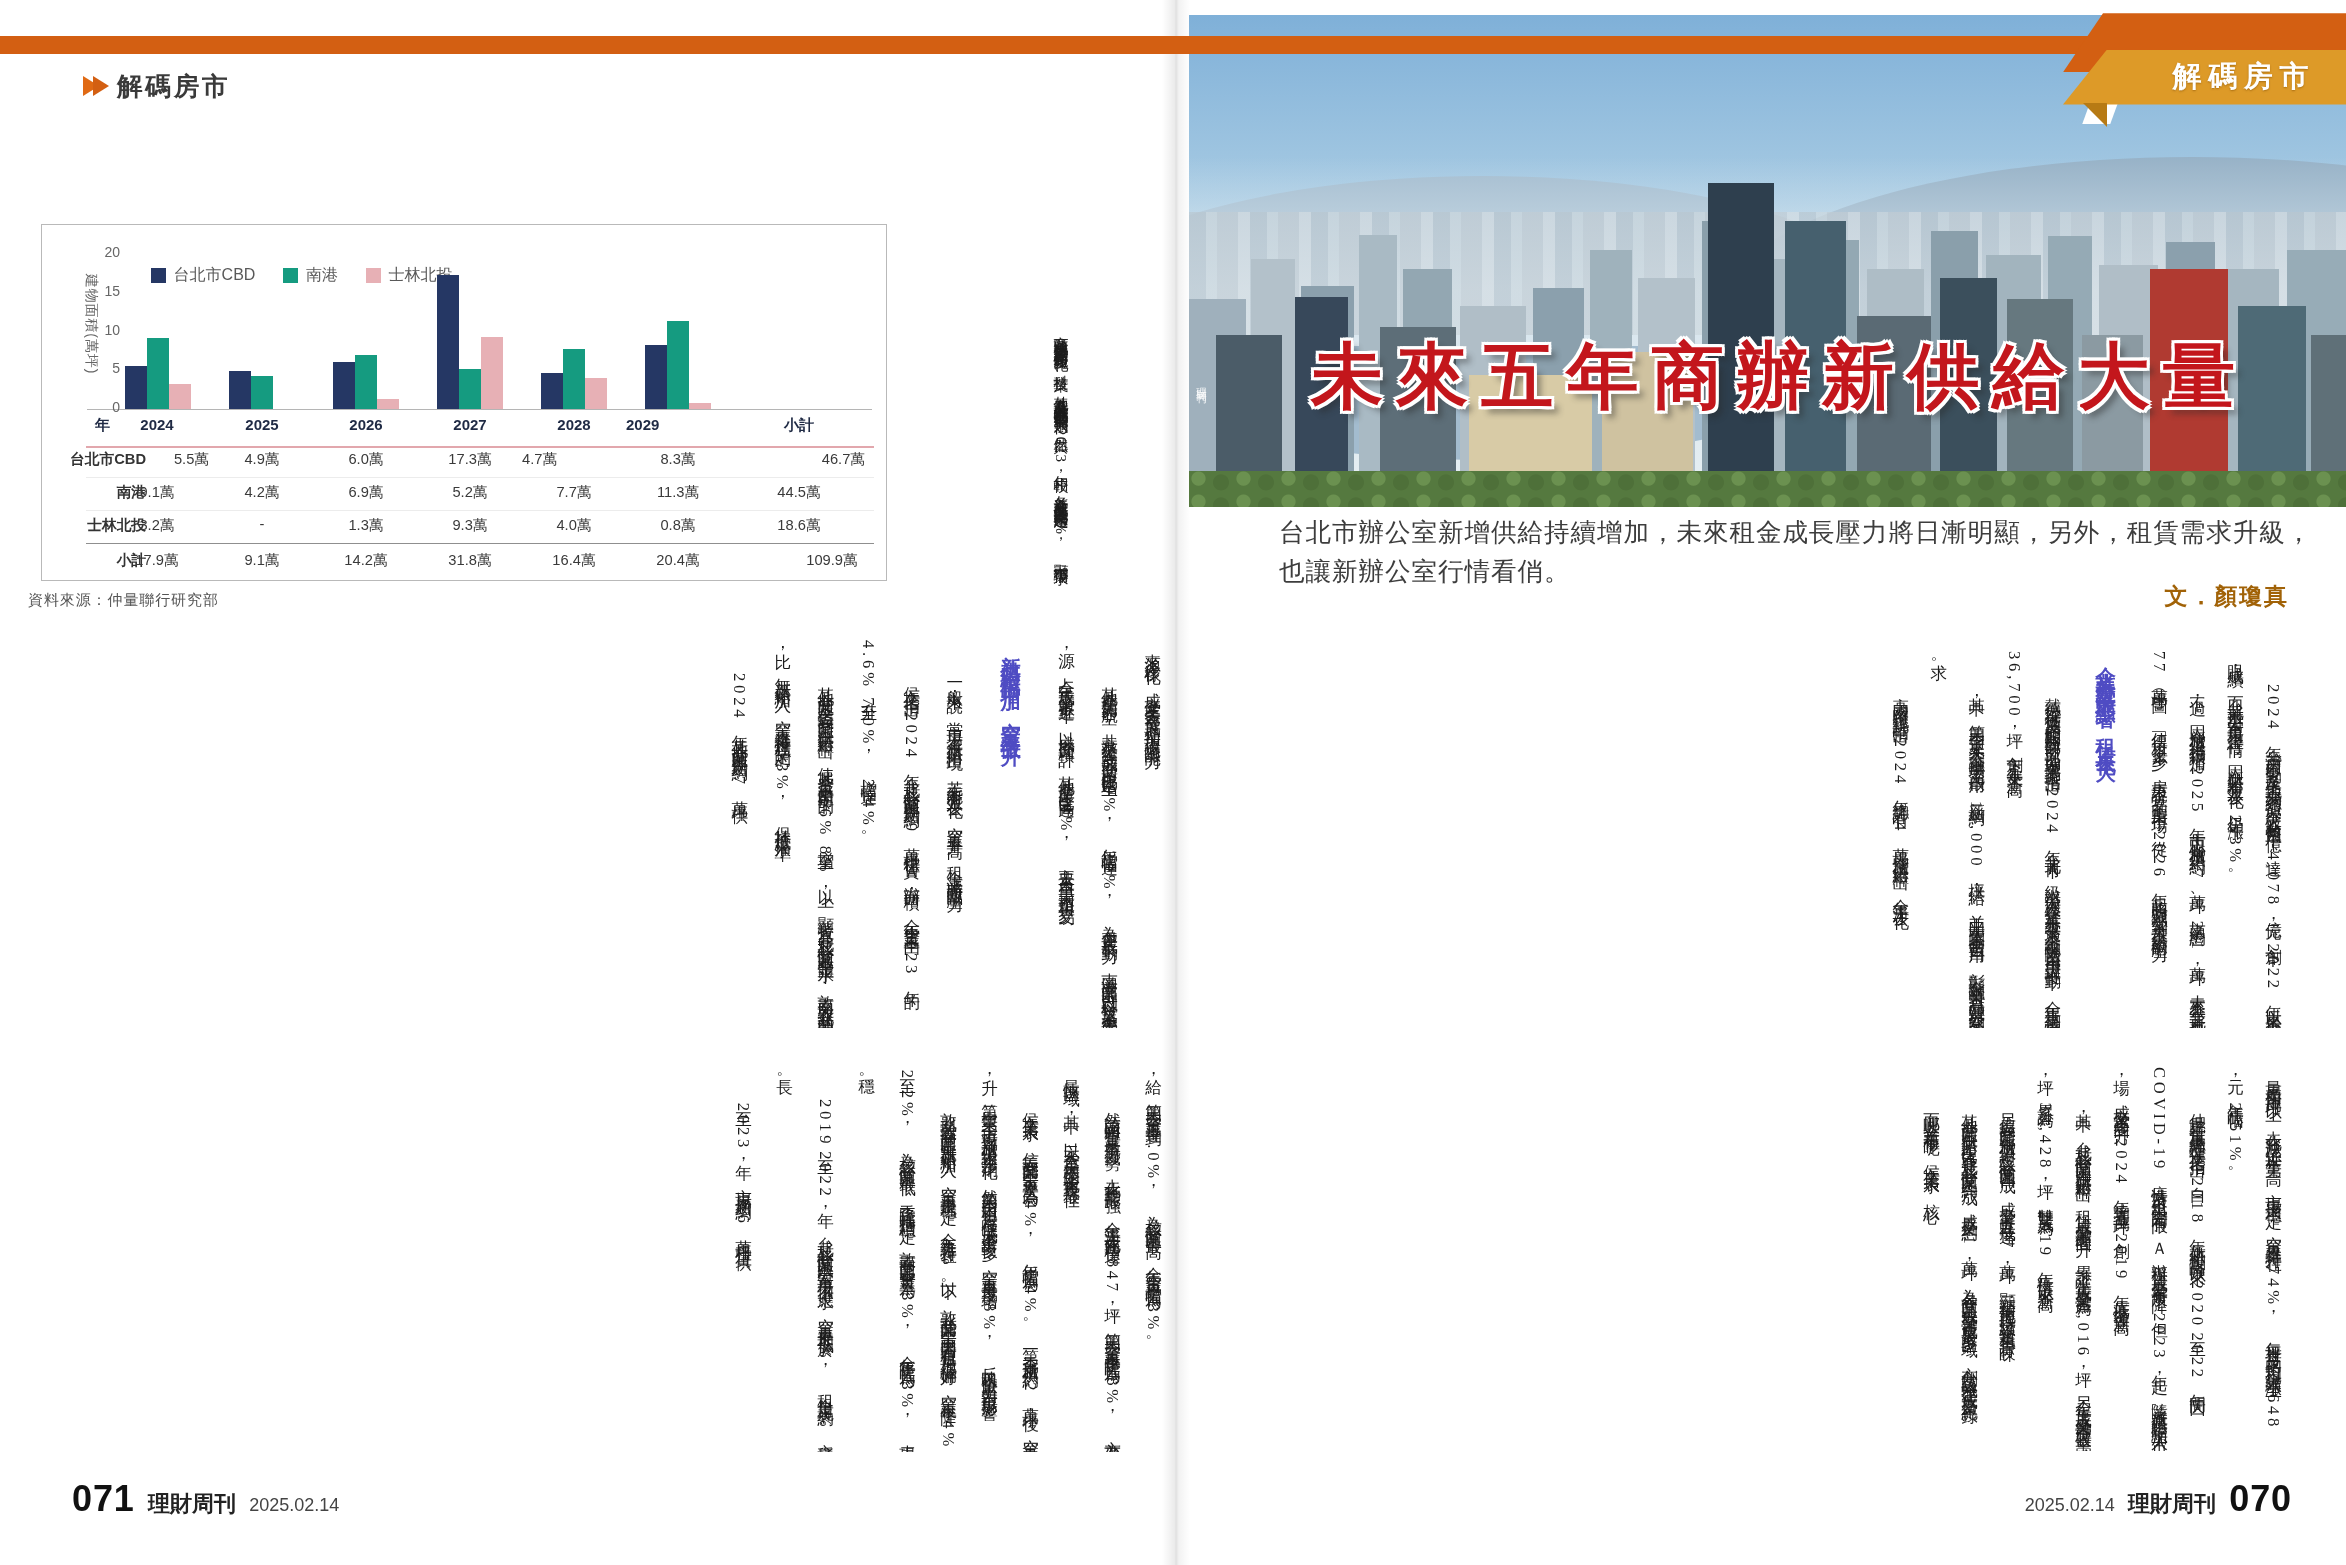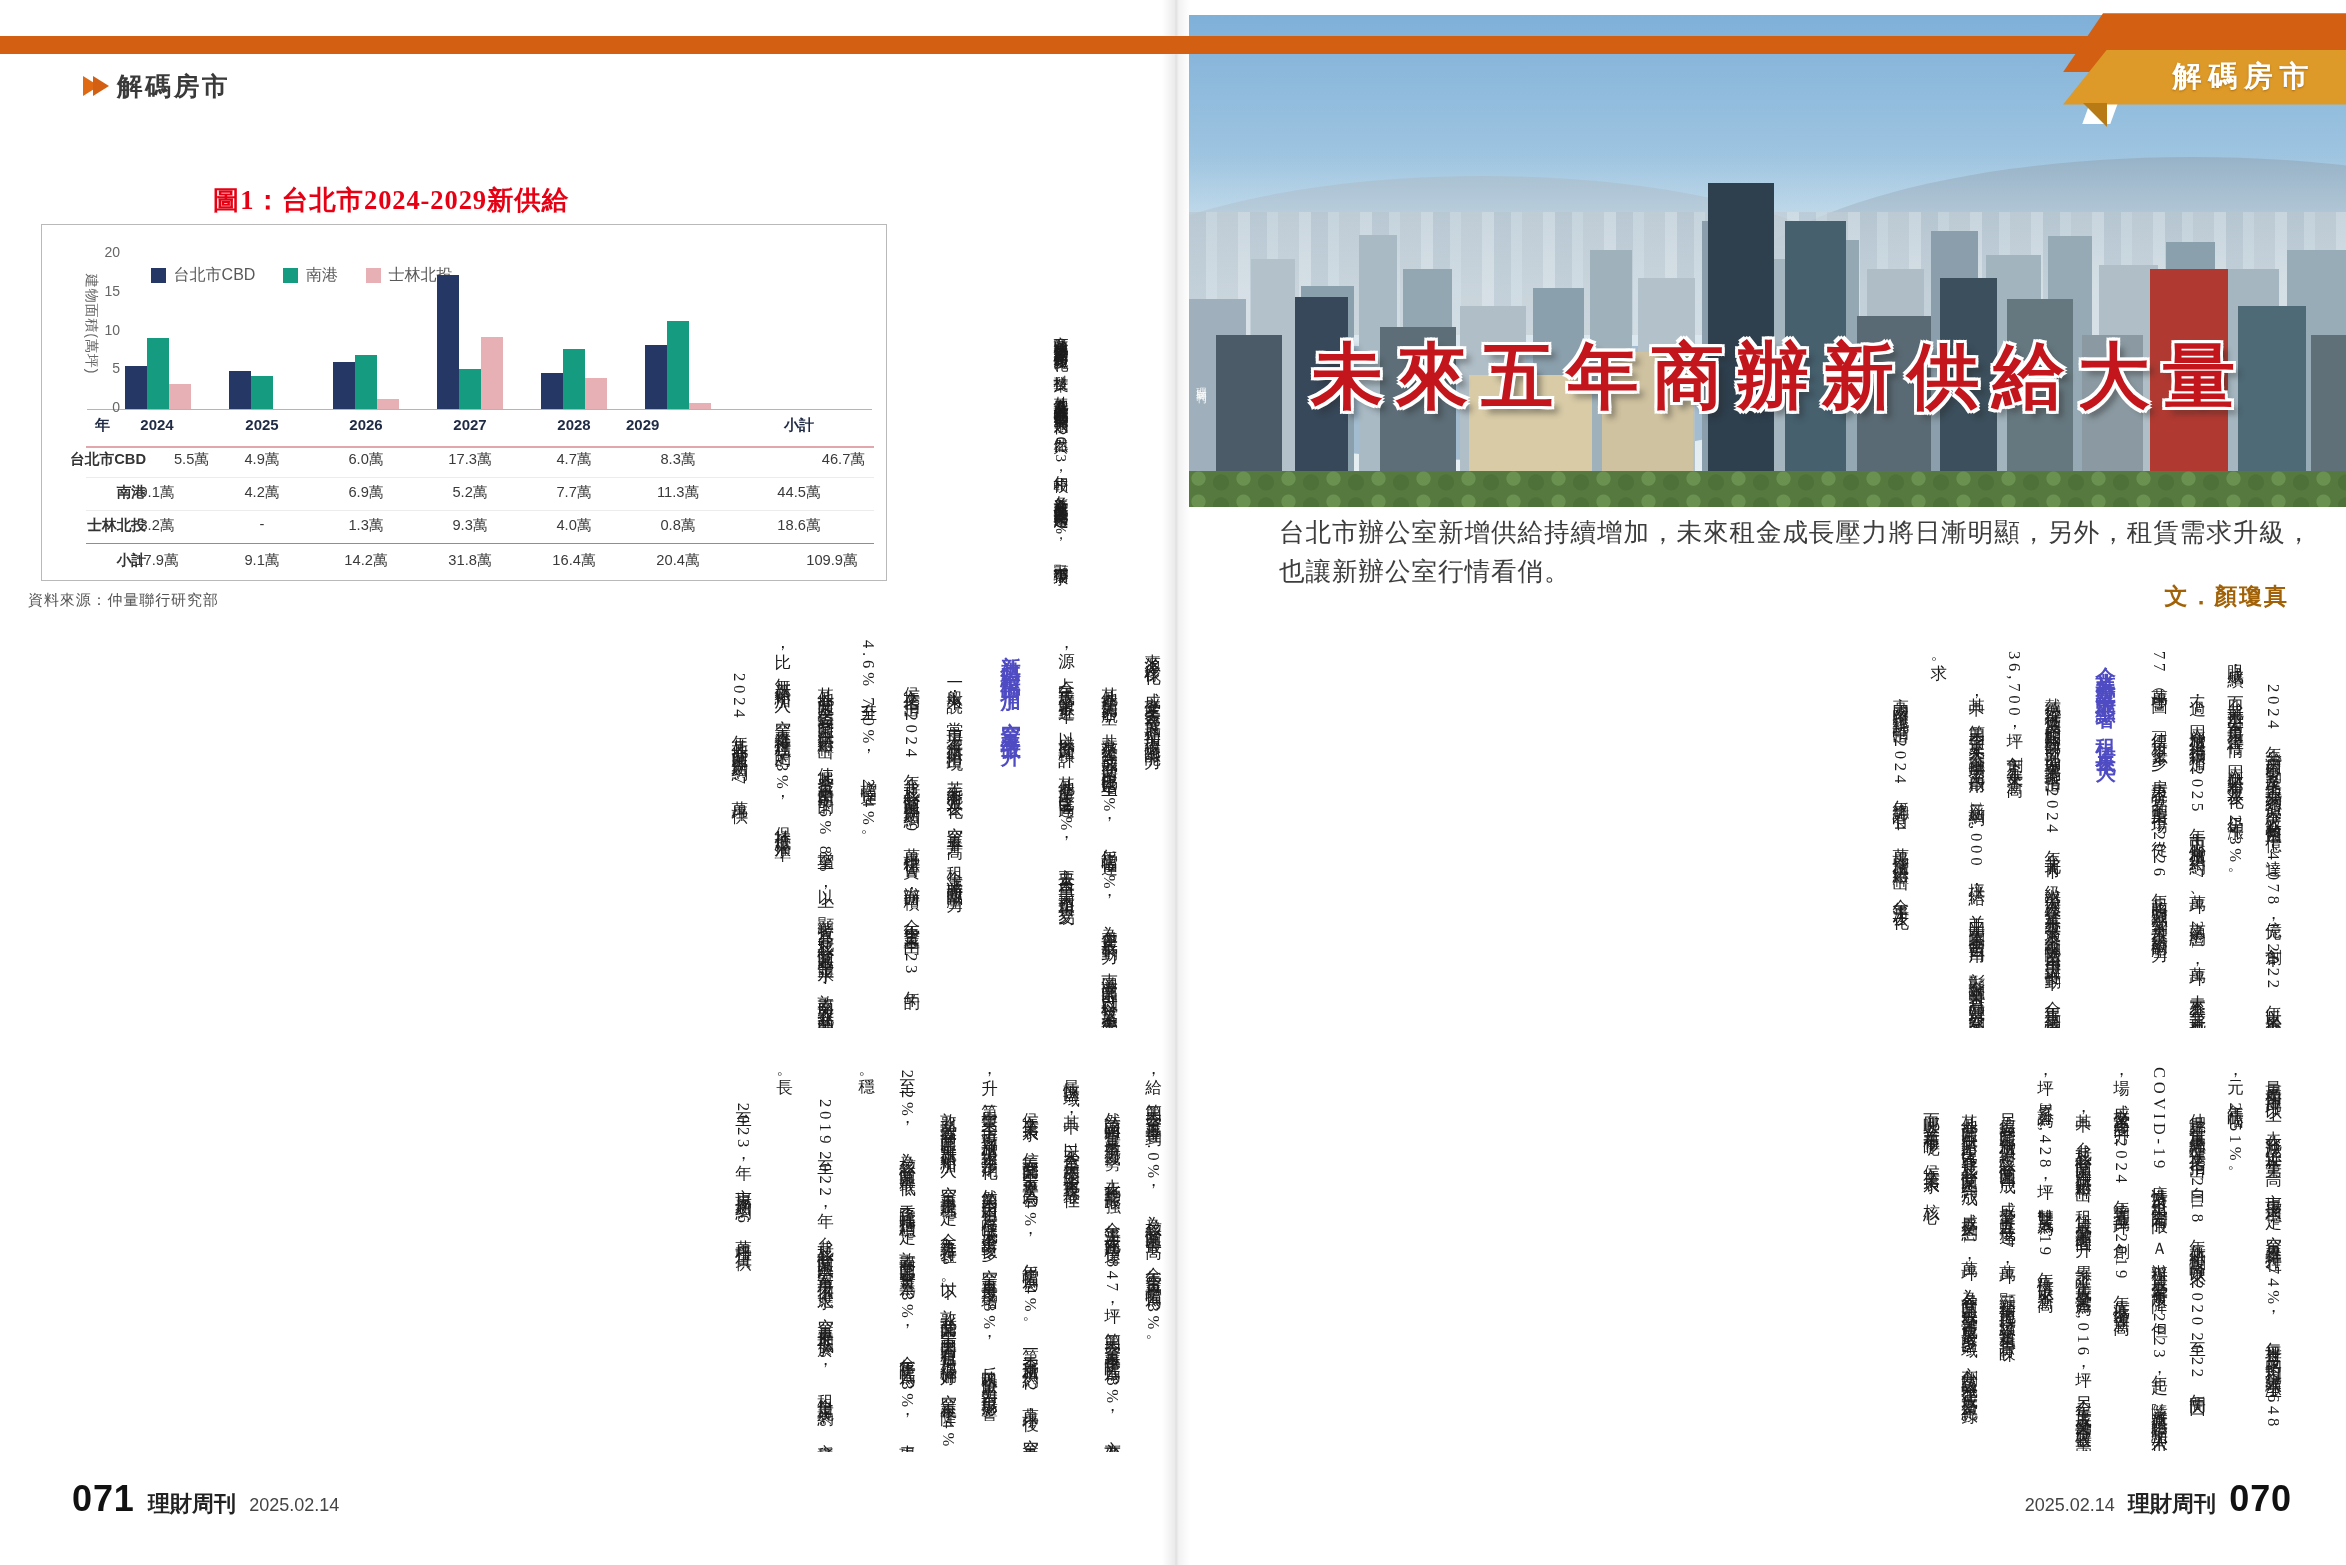--- a/index.html
+++ b/index.html
@@ -164,21 +164,20 @@
     <div class="gold-fold"></div>
   </div>
 
   <div id="headline1" class="hl">未來五年商辦新供給大量</div>
   <div id="subtitle">
     <div>台北市辦公室新增供給持續增加，未來租金成長壓力將日漸明顯，另外，租賃需求升級，</div>
     <div>也讓新辦公室行情看俏。</div>
   </div>
   <div id="author">文．顏瓊真</div>
 
-  <div id="chart-title">圖1：台北市2024-2029新供給</div>
   <div id="chart-box">
     <div id="ylabel">建物面積(萬坪)</div>
     <div id="legend">
         <div class="leg-item">
           <span class="leg-sw" style="background: rgb(37, 55, 100);"></span>
           <span>台北市CBD</span>
         </div>
         <div class="leg-item">
           <span class="leg-sw" style="background: rgb(21, 155, 128);"></span>
           <span>南港</span>
@@ -232,21 +231,21 @@
       <div class="tcell head" style="top: 191px; left: 272px; width: 104px; text-align: center;">2026</div>
       <div class="tcell head" style="top: 191px; left: 376px; width: 104px; text-align: center;">2027</div>
       <div class="tcell head" style="top: 191px; left: 480px; width: 104px; text-align: center;">2028</div>
       <div class="tcell head" style="top: 191px; left: 584px; width: 104px; ">2029</div>
       <div class="tcell head" style="top: 191px; left: 705px; width: 104px; text-align: center;">小計</div>
       <div class="tcell rowlab" style="top: 225px; left: -19px; width: 123px; text-align: right;">台北市CBD</div>
       <div class="tcell " style="top: 225px; left: 63px; width: 104px; text-align: right;">5.5萬</div>
       <div class="tcell " style="top: 225px; left: 168px; width: 104px; text-align: center;">4.9萬</div>
       <div class="tcell " style="top: 225px; left: 272px; width: 104px; text-align: center;">6.0萬</div>
       <div class="tcell " style="top: 225px; left: 376px; width: 104px; text-align: center;">17.3萬</div>
-      <div class="tcell " style="top: 225px; left: 480px; width: 104px; text-align: center;">4.7萬</div>
+      <div class="tcell " style="top: 225px; left: 480px; width: 104px; ">4.7萬</div>
       <div class="tcell " style="top: 225px; left: 584px; width: 104px; text-align: center;">8.3萬</div>
       <div class="tcell " style="top: 225px; left: 719px; width: 104px; text-align: right;">46.7萬</div>
       <div class="tcell rowlab" style="top: 258px; left: -19px; width: 123px; text-align: right;">南港</div>
       <div class="tcell " style="top: 258px; left: 63px; width: 104px; text-align: center;">9.1萬</div>
       <div class="tcell " style="top: 258px; left: 168px; width: 104px; text-align: center;">4.2萬</div>
       <div class="tcell " style="top: 258px; left: 272px; width: 104px; text-align: center;">6.9萬</div>
       <div class="tcell " style="top: 258px; left: 376px; width: 104px; text-align: center;">5.2萬</div>
       <div class="tcell " style="top: 258px; left: 480px; width: 104px; text-align: center;">7.7萬</div>
       <div class="tcell " style="top: 258px; left: 584px; width: 104px; text-align: center;">11.3萬</div>
       <div class="tcell " style="top: 258px; left: 705px; width: 104px; text-align: center;">44.5萬</div>

